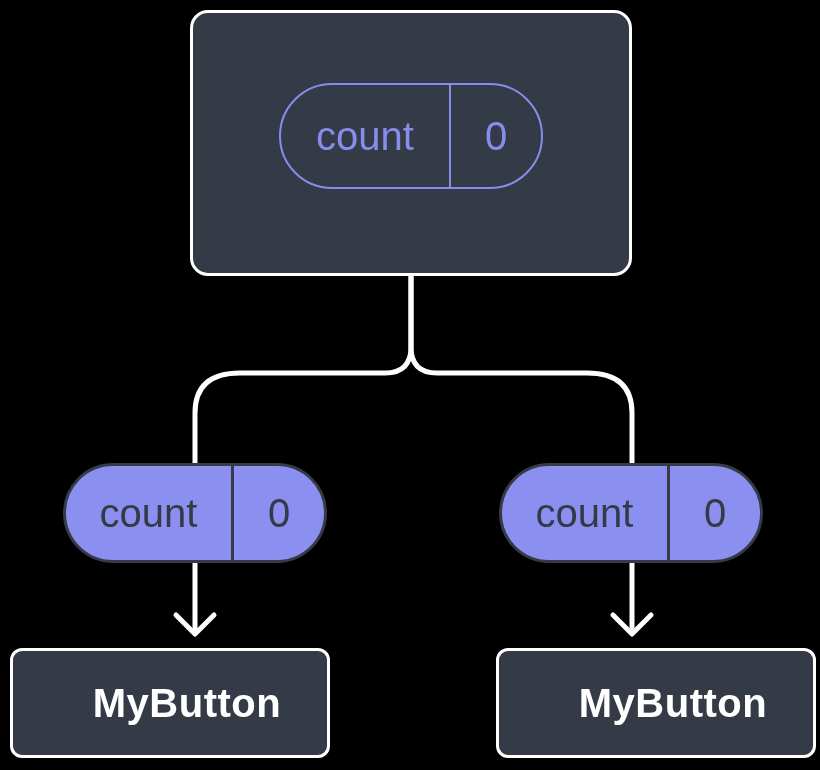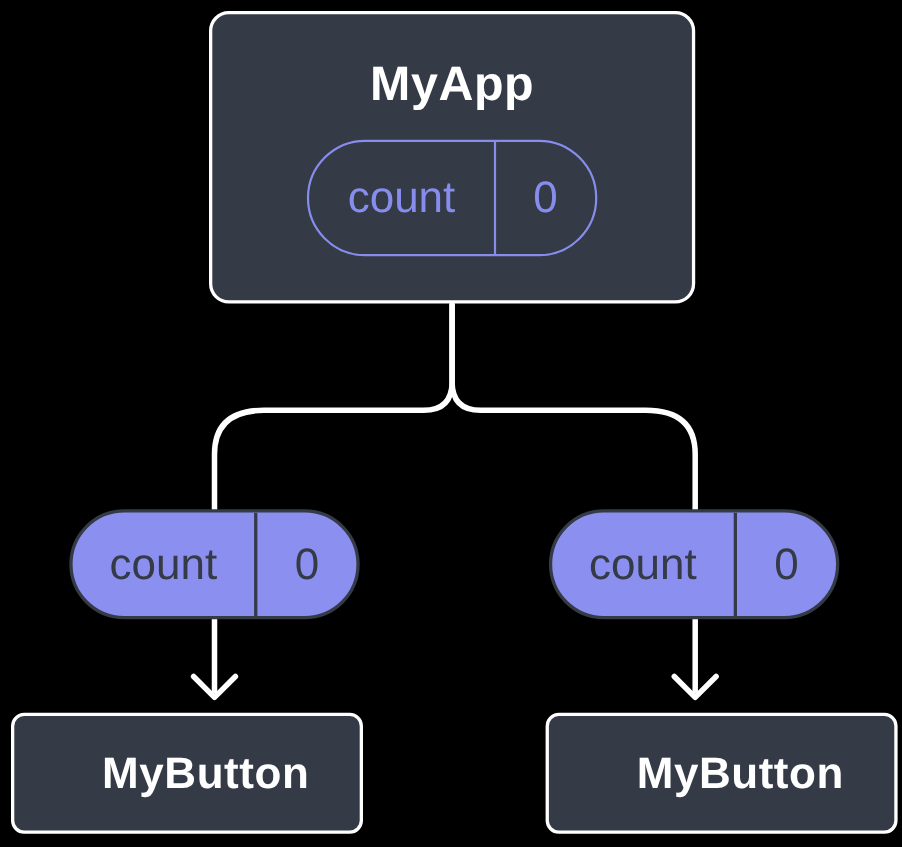--- a/index.html
+++ b/index.html
@@ -100,21 +100,20 @@
       <path d="M411 277 L411 347 Q411 373 385 373 L240 373 Q195 373 195 413 L195 467"></path>
       <path d="M411 277 L411 347 Q411 373 437 373 L587 373 Q632 373 632 413 L632 467"></path>
       <path d="M195 561 L195 628"></path>
       <path d="M176 615 L195 634 L214 615"></path>
       <path d="M632 561 L632 628"></path>
       <path d="M613 615 L632 634 L651 615"></path>
     </g>
   </svg>
 
   <div class="node app-node">
-    <div class="node-title">MyApp</div>
     <div class="pill state-pill">
       <div class="pill-name">count</div>
       <div class="pill-value">0</div>
     </div>
   </div>
 
   <div class="pill prop-pill prop-pill-left">
     <div class="pill-name">count</div>
     <div class="pill-value">0</div>
   </div>

